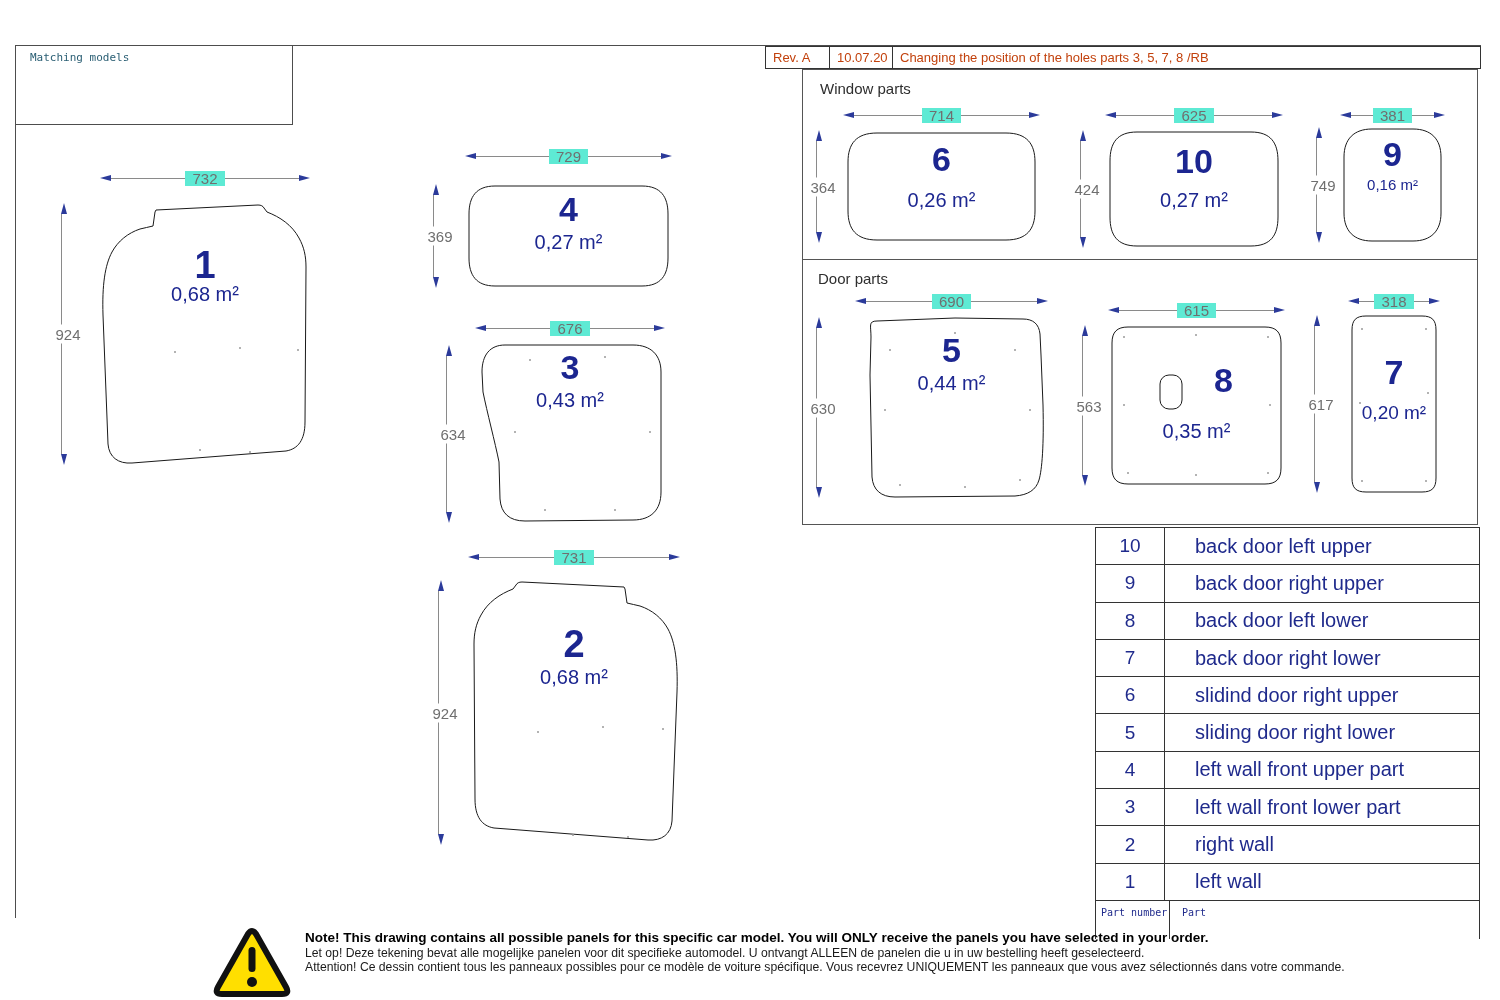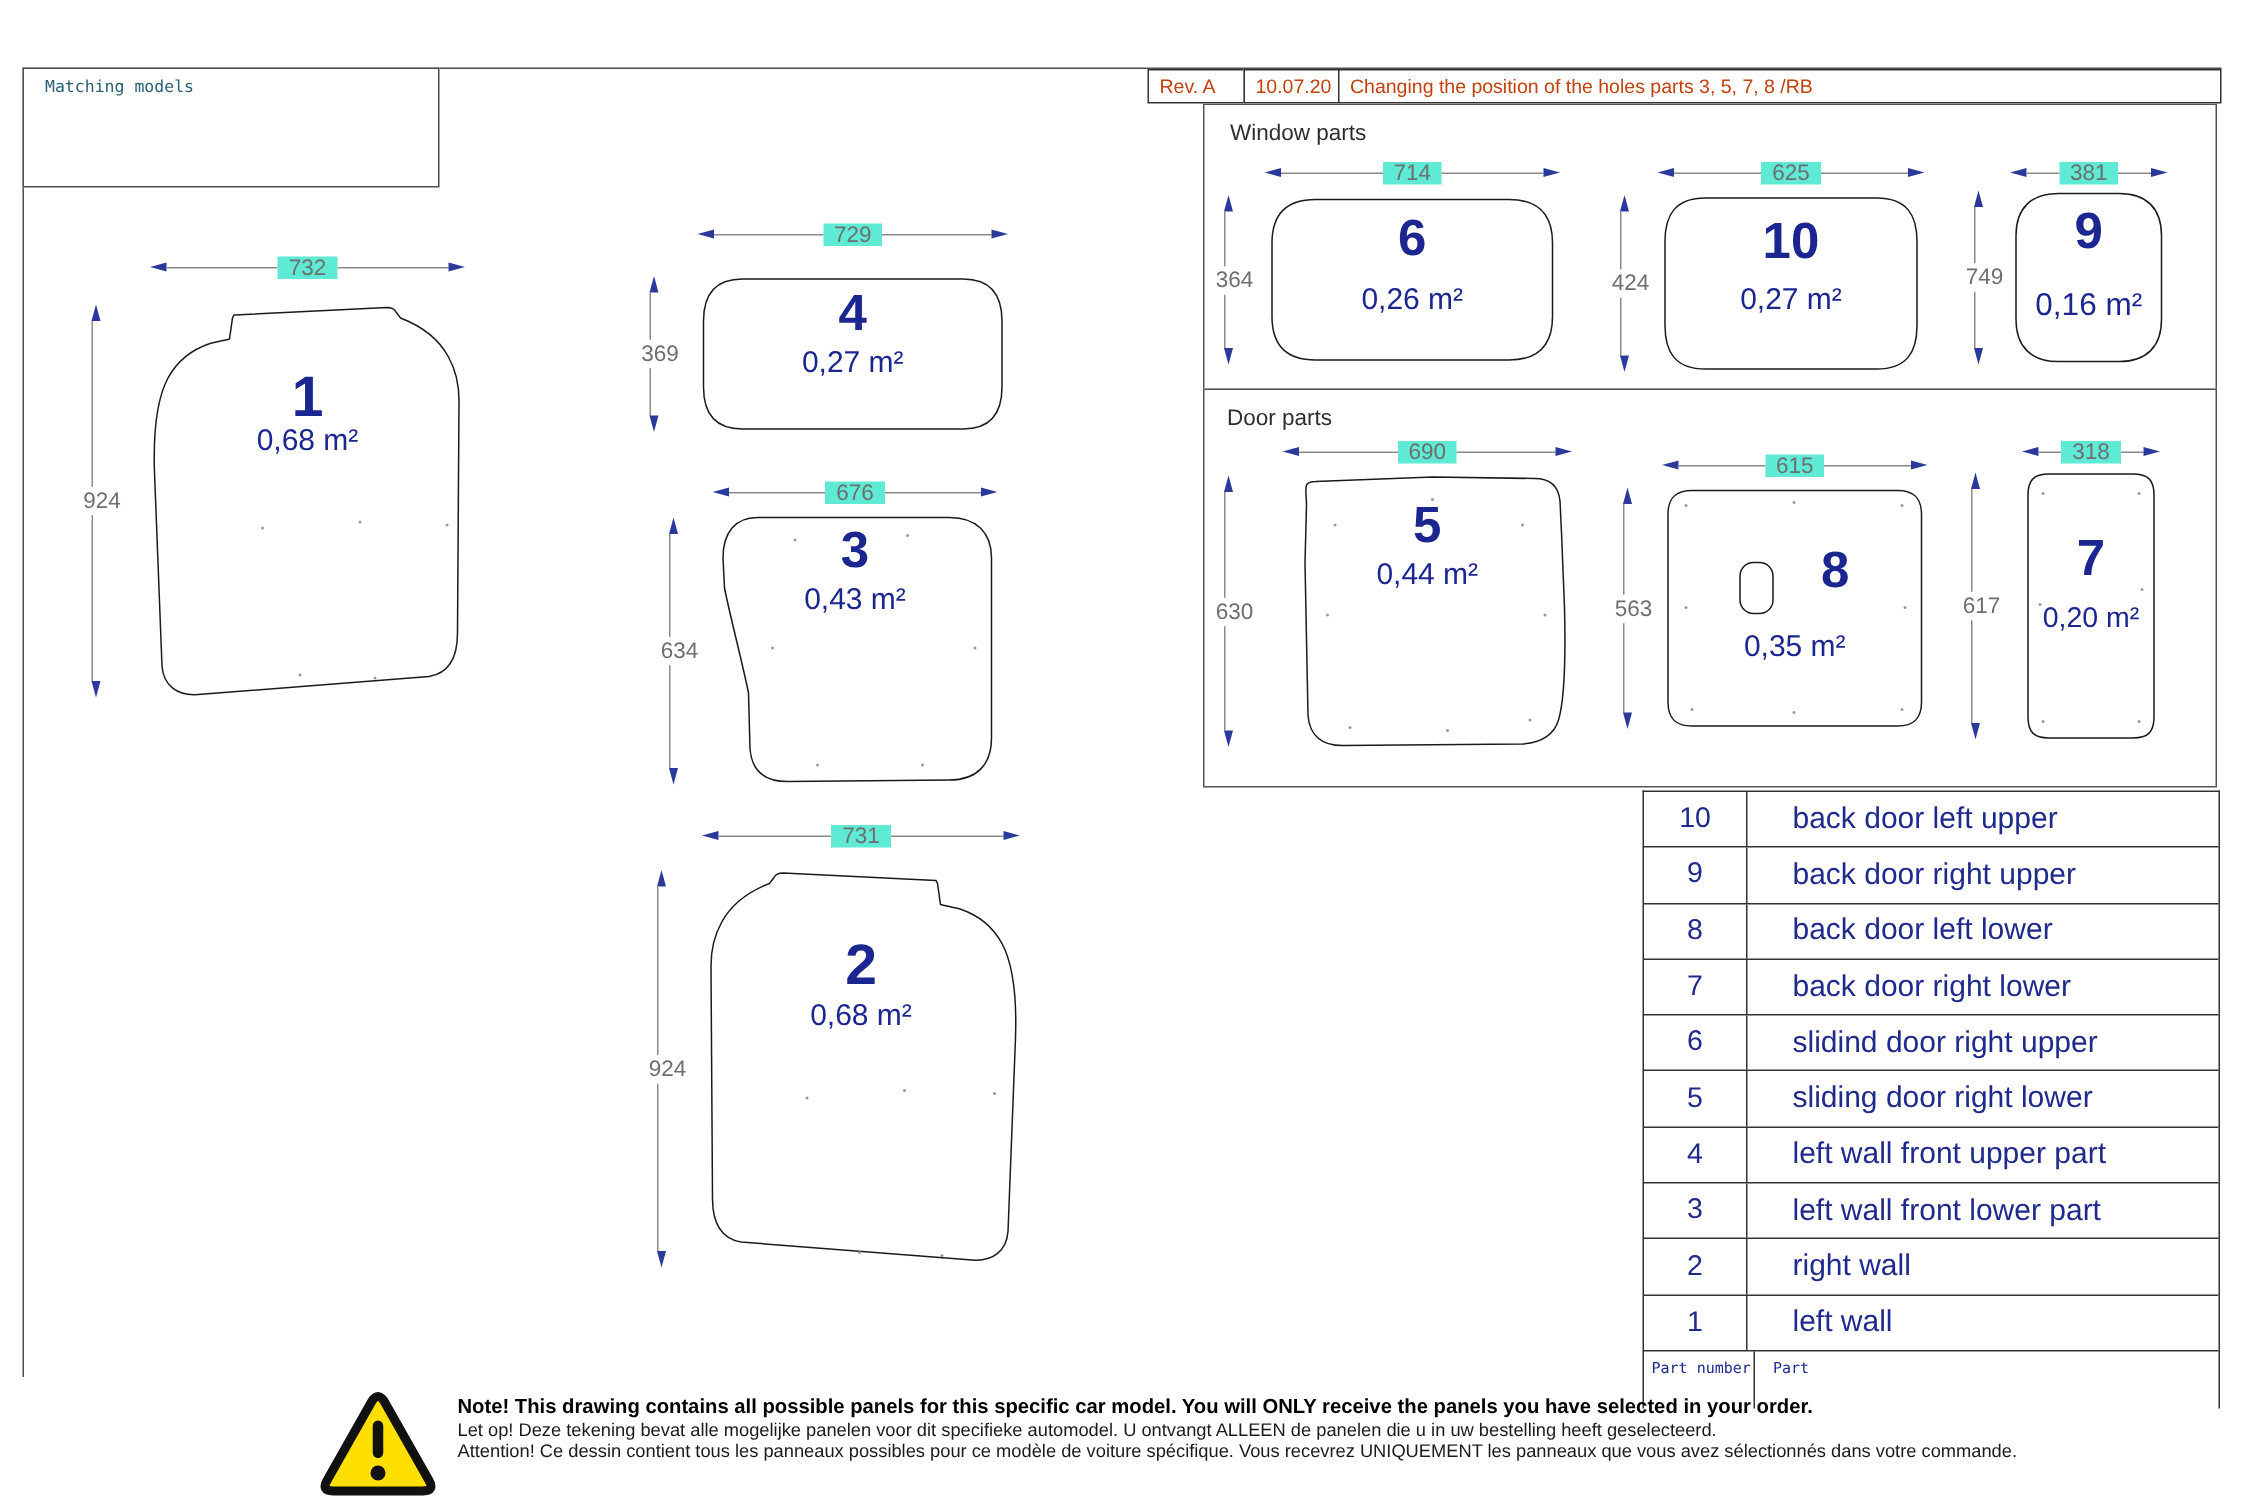--- a/index.html
+++ b/index.html
@@ -233,21 +233,21 @@
     <span class="varw u"></span>
       <span class="ln"></span>
     <span class="lab">749</span>
     <span class="varw d"></span>
   </div>
   <div class="panel" style="left:1340px;top:125px;width:105px;height:120px;">
     <svg width="105" height="120" viewBox="0 0 105 120">
       <path d="M 32,4 L 73,4 C 91,4 101,14 101,32 L 101,88 C 101,106 91,116 73,116 L 32,116 C 14,116 4,106 4,88 L 4,32 C 4,14 14,4 32,4 Z" fill="#ffffff" stroke="#1a1a1a" stroke-width="1"></path>
     </svg>
     <div class="pnum" style="top:12px;">9</div>
-    <div class="parea" style="top:68px;font-size:21px;">0,16 m²</div>
+    <div class="parea" style="top:52px;font-size:15px;">0,16 m²</div>
   </div>
 
   <div class="hdim" style="left:855px;top:296px;width:193px;">
     <span class="arw l"></span>
       <span class="ln"></span>
     <span class="lab">690</span>
     <span class="ln"></span>
       <span class="arw r"></span>
   </div>
   <div class="vdim" style="left:816px;top:317px;height:181px;">

